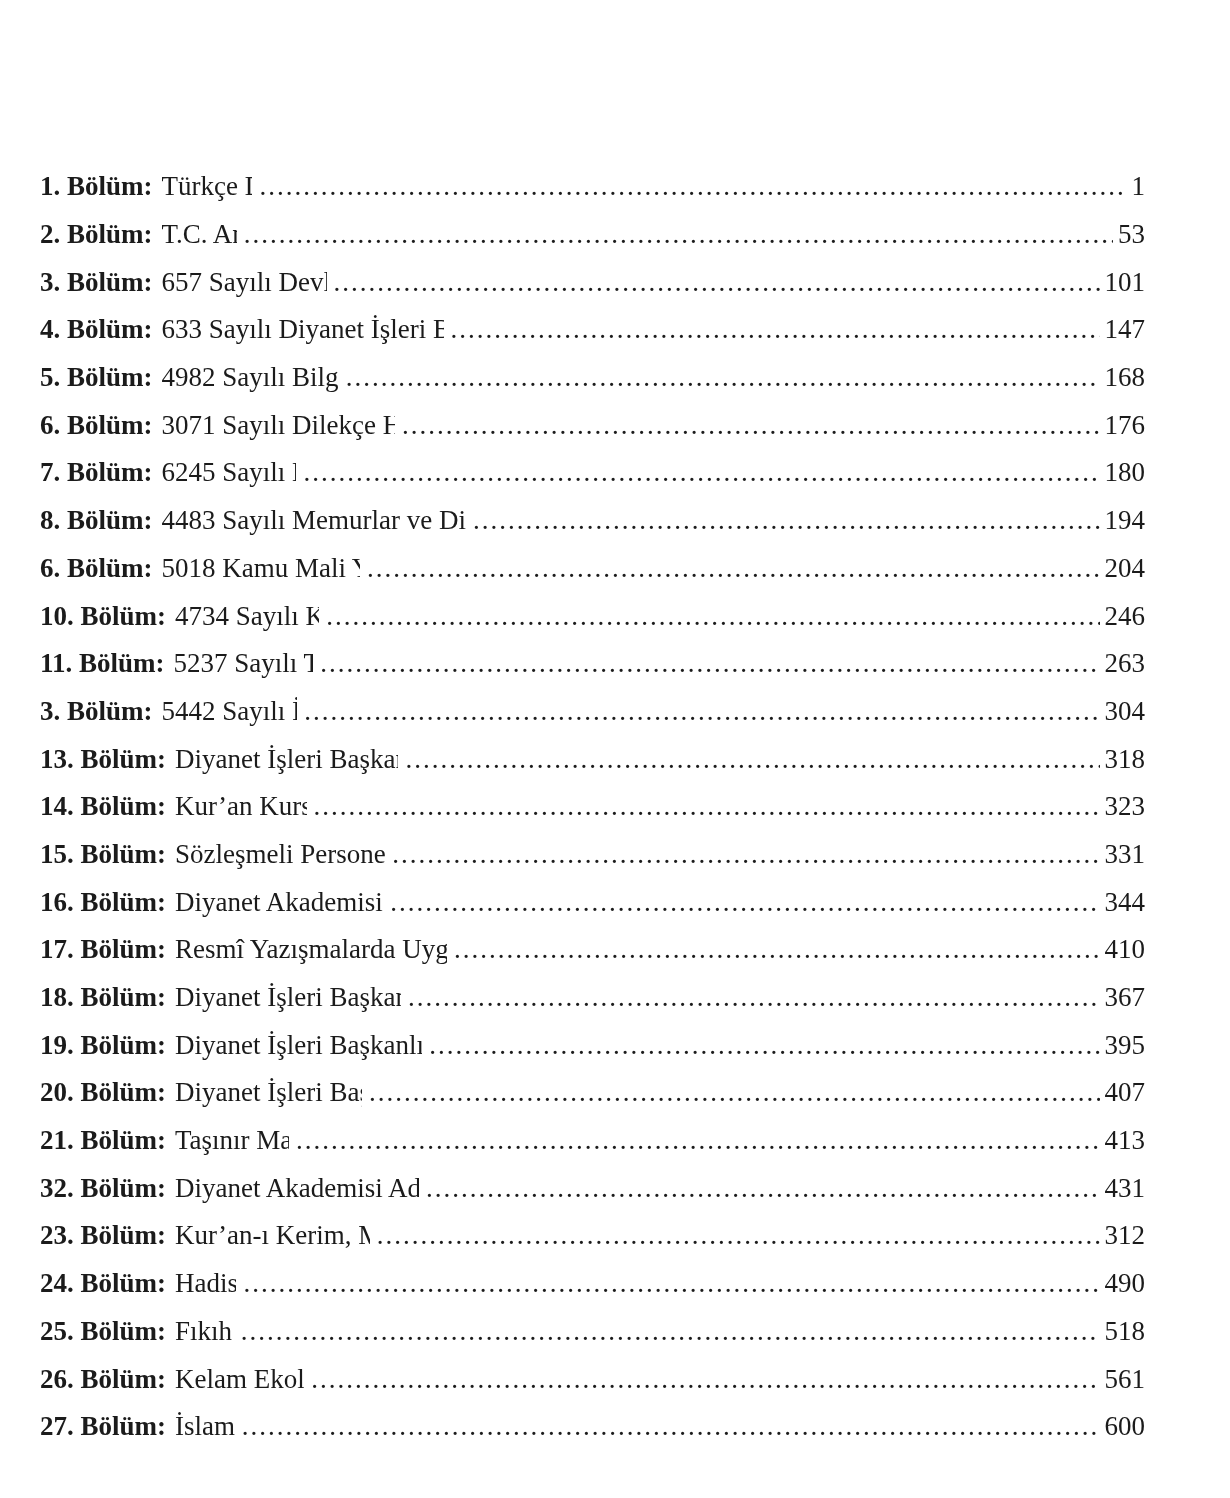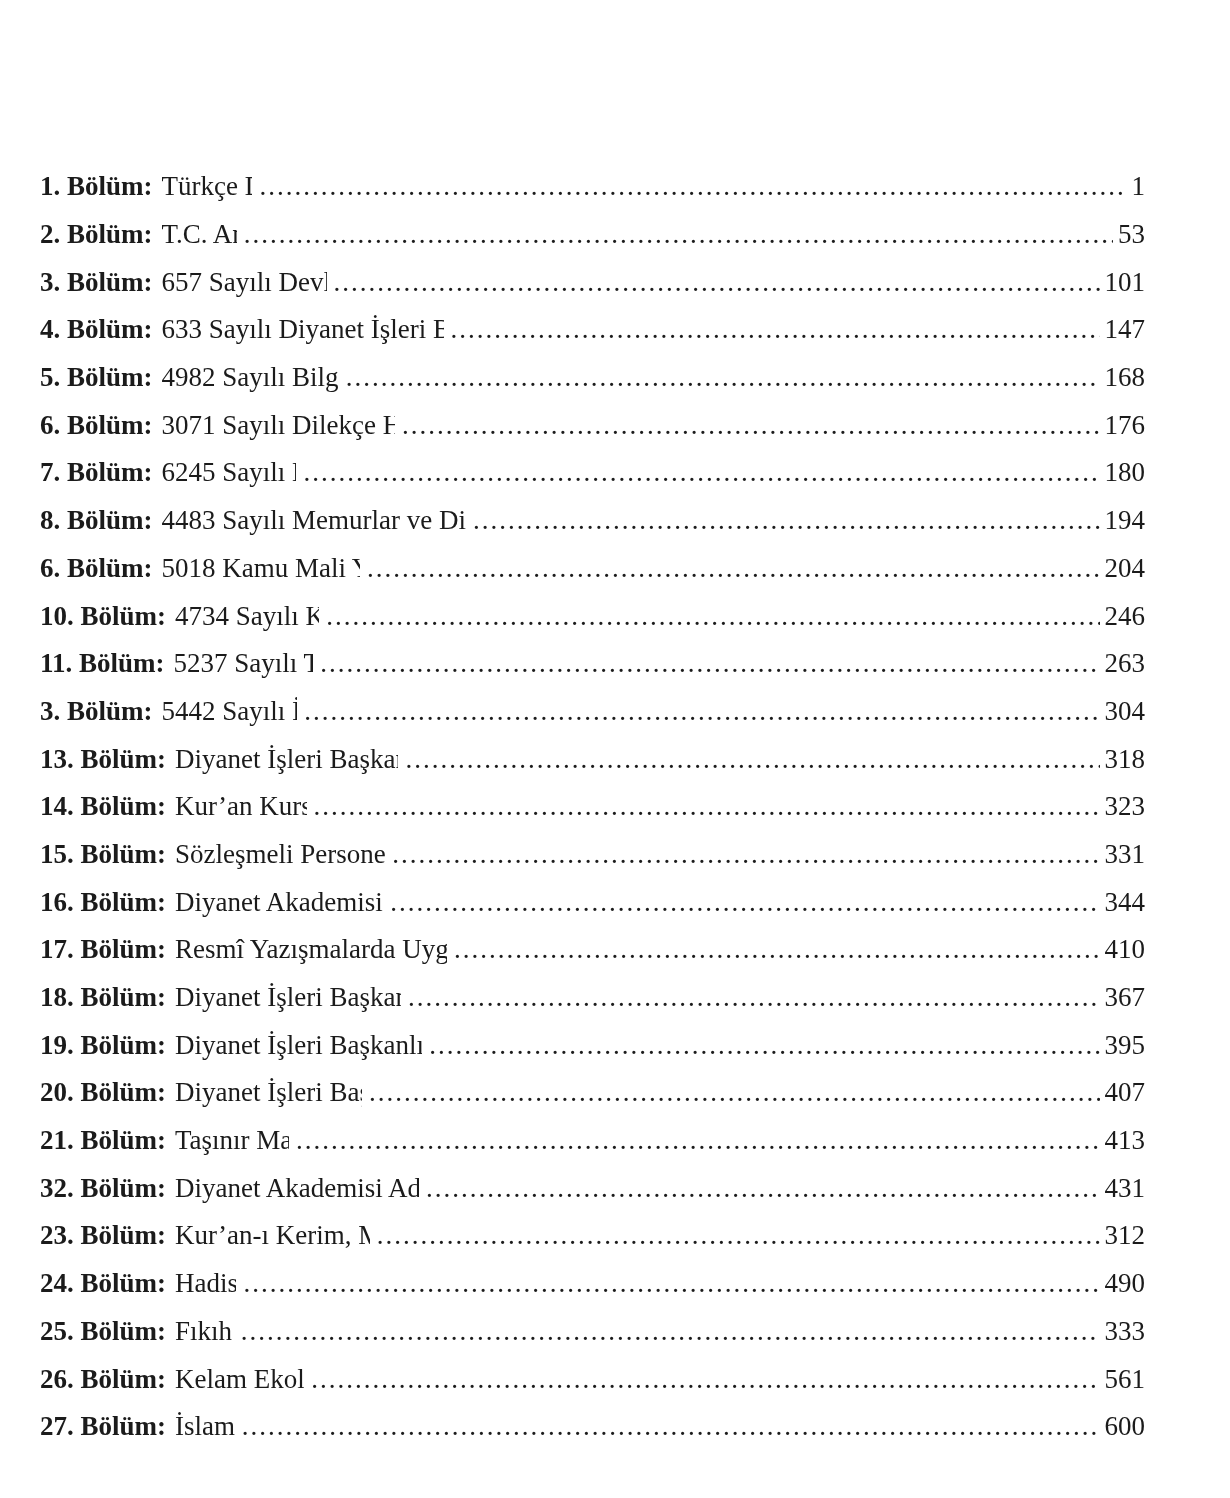--- a/index.html
+++ b/index.html
@@ -248,21 +248,21 @@
     <span class="label">24. Bölüm:</span>
     <span class="title">Hadis Usulü</span>
     <span class="leader"></span>
     <span class="pagenum">490</span>
   </div>
 
   <div class="row">
     <span class="label">25. Bölüm:</span>
     <span class="title">Fıkıh Usulü</span>
     <span class="leader"></span>
-    <span class="pagenum">333</span>
+    <span class="pagenum">518</span>
   </div>
 
   <div class="row">
     <span class="label">26. Bölüm:</span>
     <span class="title">Kelam Ekolleri ve Görüşleri</span>
     <span class="leader"></span>
     <span class="pagenum">561</span>
   </div>
 
   <div class="row">

